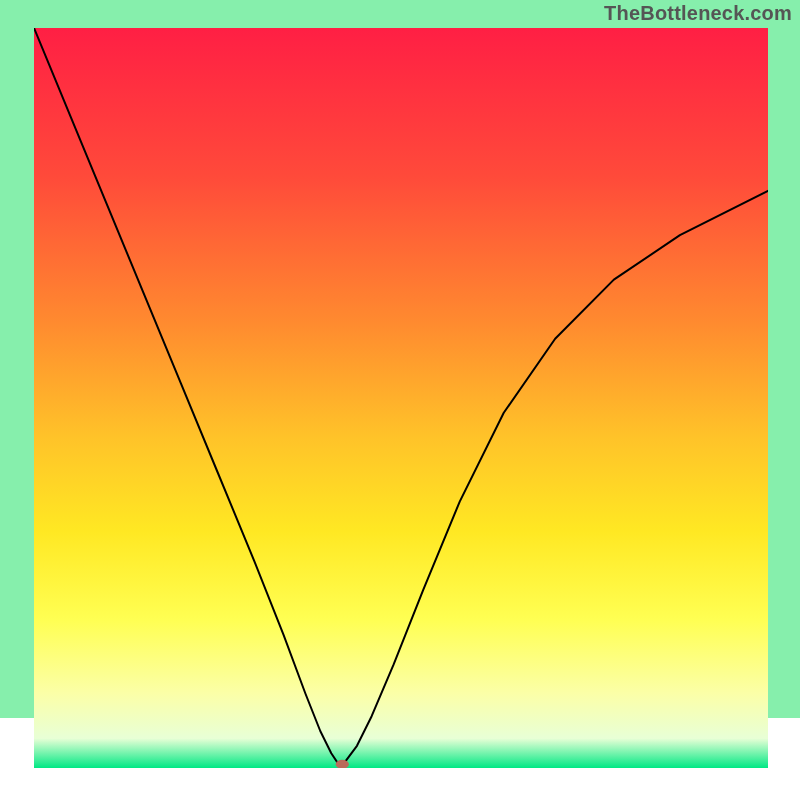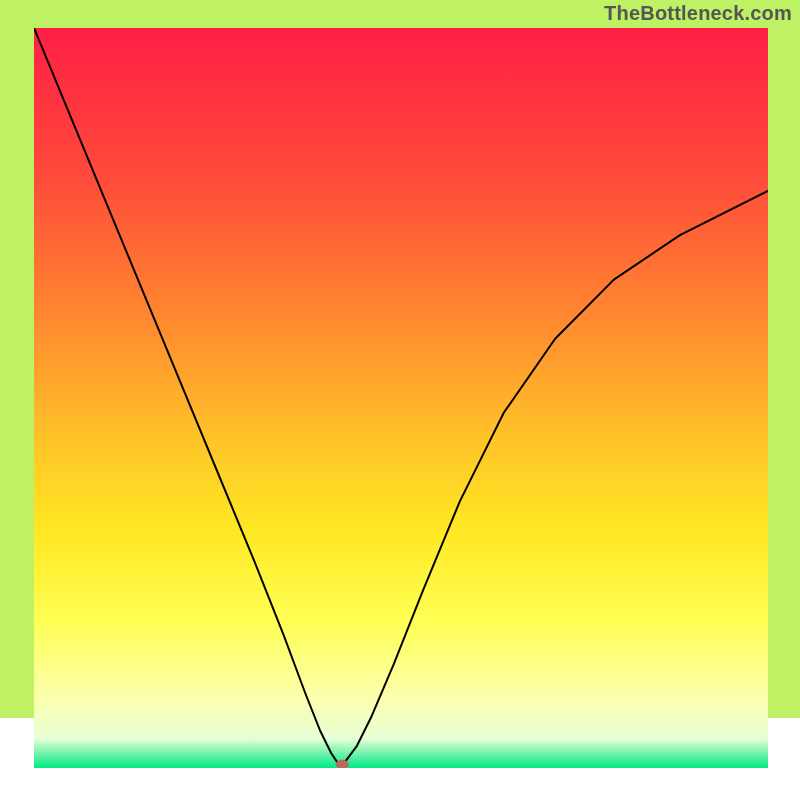--- a/index.html
+++ b/index.html
@@ -8,21 +8,21 @@
     width: 800px;
     height: 800px;
     background: #fff;
     overflow: hidden;
     font-family: Arial, Helvetica, sans-serif;
   }
   .wrap {
     position: relative;
     width: 800px;
     height: 718px;
-    background: #bef264;
+    background: #86efac;
   }
   .watermark {
     position: absolute;
     top: 2px;
     right: 8px;
     color: #555;
     font-size: 20px;
     font-weight: 600;
     z-index: 5;
     letter-spacing: 0.2px;

